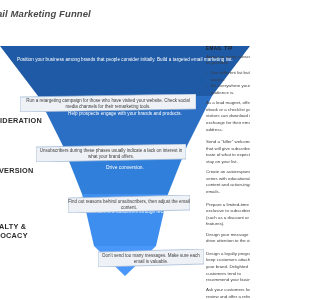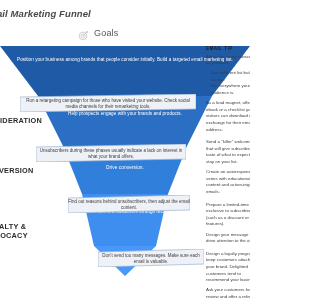--- a/index.html
+++ b/index.html
@@ -73,32 +73,20 @@
   }
   .tip-block{margin-bottom:4px;}
 </style>
 </head>
 <body>
 
 <div id="stage">
 
   <div class="doc-title">Email Marketing Funnel</div>
 
-  <div class="goals-head">
-    <span class="target-icon">
-      <svg viewBox="0 0 24 24" width="11" height="11" aria-hidden="true">
-        <circle cx="11" cy="13" r="8.5" fill="none" stroke="#8a8a8a" stroke-width="1.6"></circle>
-        <circle cx="11" cy="13" r="4.6" fill="none" stroke="#8a8a8a" stroke-width="1.6"></circle>
-        <circle cx="11" cy="13" r="1.4" fill="#8a8a8a"></circle>
-        <path d="M11 13 L20 4" stroke="#8a8a8a" stroke-width="1.6" fill="none"></path>
-        <path d="M17.4 3.2 L20.8 3.2 L20.8 6.6" fill="none" stroke="#8a8a8a" stroke-width="1.6"></path>
-      </svg>
-    </span>
-    <span class="goals-label">Goals</span>
-  </div>
 
   <div id="funnel">
 
     <div class="band" style="top:0;height:50px;">
       <svg viewBox="0 0 250 50" height="50" preserveAspectRatio="none" aria-hidden="true">
         <polygon points="0,0 250,0 212,50 38,50" fill="#1f5aa6"></polygon>
       </svg>
       <div class="btext" style="top:11px;">Position your business among brands that people consider initially. Build a targeted email marketing list.</div>
     </div>
 

